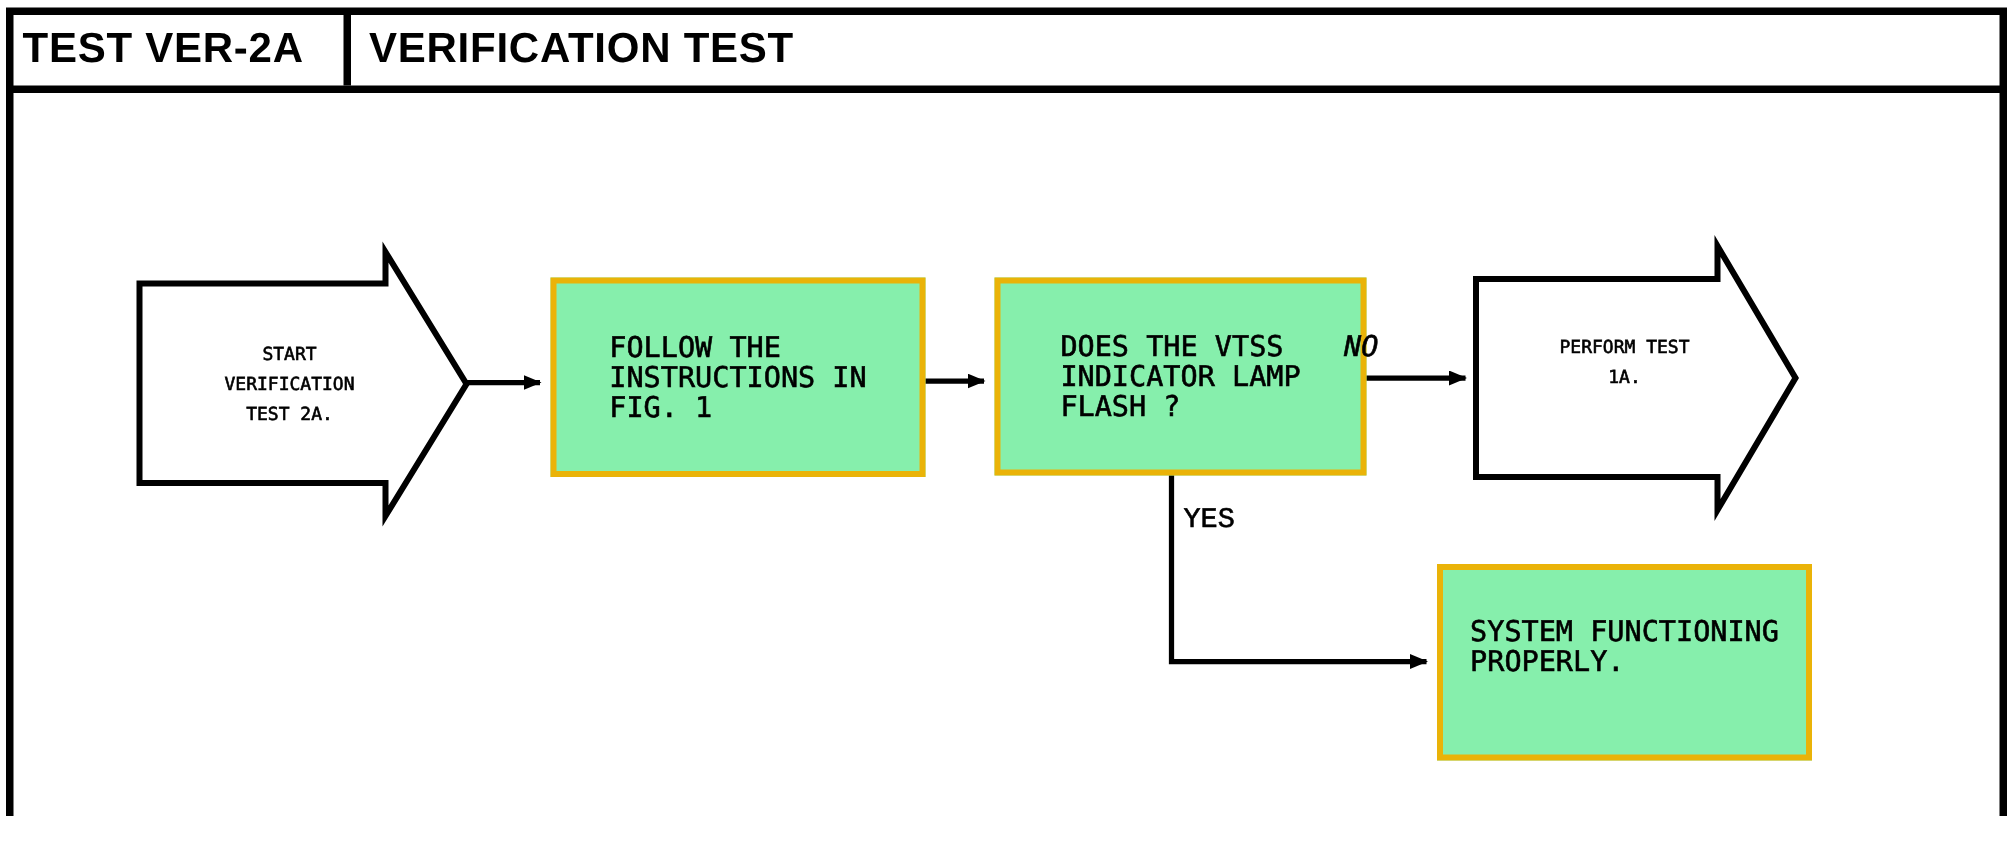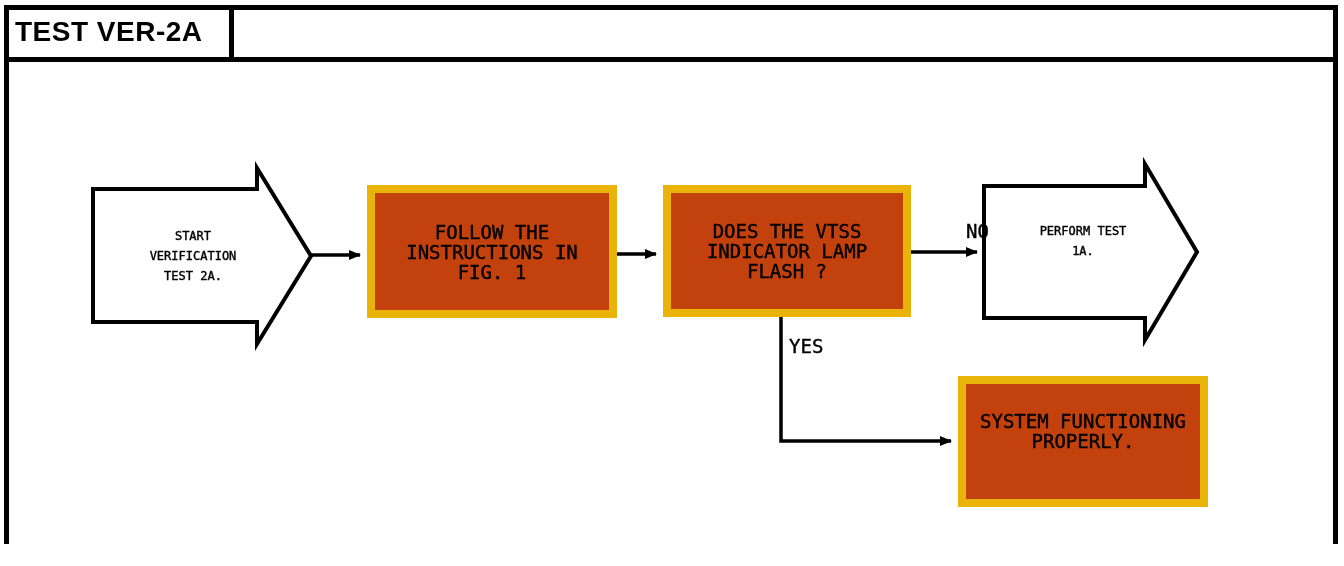--- a/index.html
+++ b/index.html
@@ -32,53 +32,54 @@
   .header-title{ left:246px; }
 
   
   .wires { position:absolute; left:0; top:0; width:1344px; height:566px; }
 
   .node, .flow-label, .edge-label {
     -webkit-text-stroke:0.4px #000;
   }
   .node {
     position:absolute; box-sizing:border-box;
-    border:8px solid #eab308; background:#c2410c;
+    border:4px solid #eab308; background:#86efac;
     display:flex; align-items:center; justify-content:center;
-    text-align:center; white-space:pre-line;
+    white-space:pre-line;
     font-size:19px; line-height:20px;
   }
   .flow-label {
     position:absolute; display:flex; align-items:center; justify-content:center;
     text-align:center; white-space:pre-line;
     font-size:12px; line-height:20px;
   }
   .edge-label {
     position:absolute; font-size:19px; line-height:20px; white-space:nowrap;
   }
 
   #node-step1    { left:367px; top:185px; width:250px; height:133px; }
   #node-decision { left:663px; top:185px; width:248px; height:132px; }
   #node-system   { left:958px; top:376px; width:250px; height:131px; padding-bottom:22px; }
 
   #label-start   { left:93px;  top:189px; width:200px; height:133px; }
   #label-perform { left:988px; top:186px; width:190px; height:110px;align-items:center; }
 
-  #label-no  { left:966px; top:221px; }
-  #label-yes { left:789px; top:336px; }
+  #label-no  { left:896px; top:221px;font-style:italic; }
+  #label-yes { left:789px; top:336px;font-family:Liberation Mono, monospace; }
 </style>
 </head>
 <body>
 
 <div class="canvas">
 
   <div class="frame"></div>
   <div class="header-rule"></div>
   <div class="header-divider"></div>
   <div class="header-id">TEST VER-2A</div>
+  <div class="header-title">VERIFICATION TEST</div>
 
   <svg class="wires" viewBox="0 0 1344 566">
     <defs>
       <marker id="ah" viewBox="0 0 12 10" refX="11" refY="5" markerWidth="12" markerHeight="10" orient="auto" markerUnits="userSpaceOnUse">
         <path d="M0,0 L12,5 L0,10 z" fill="#000"></path>
       </marker>
     </defs>
 
     <polygon points="93,189 257,189 257,168 311,256 257,344 257,322 93,322" fill="#ffffff" stroke="#000" stroke-width="4" stroke-linejoin="miter"></polygon>
 

